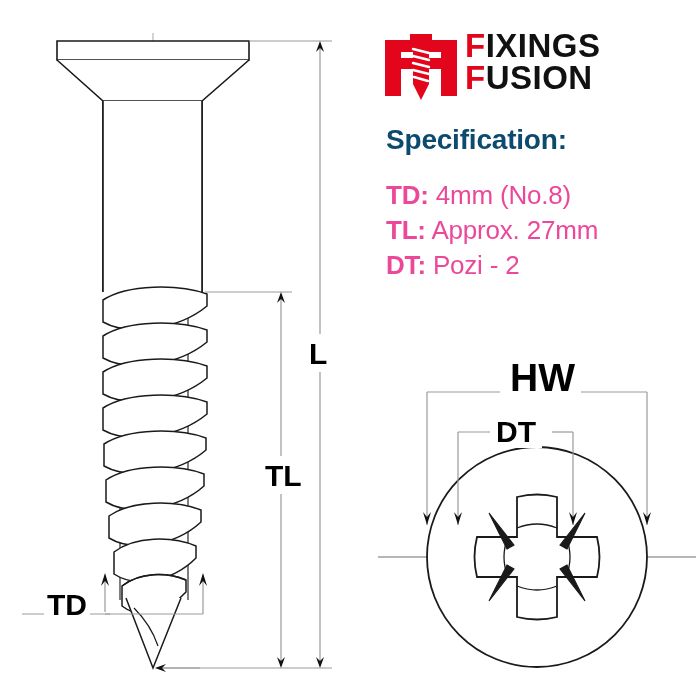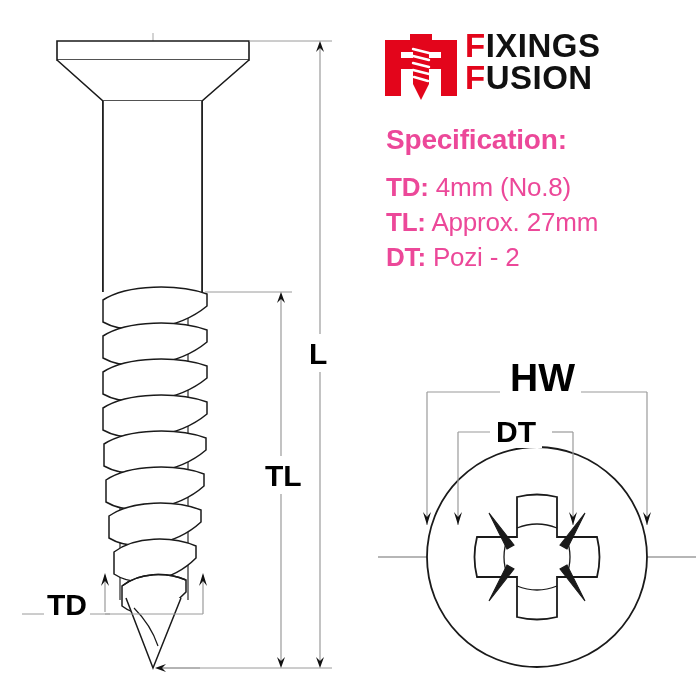--- a/index.html
+++ b/index.html
@@ -60,23 +60,23 @@
   
   #spec-block {
     position: absolute;
     left: 386px;
     top: 124px;
     width: 300px;
   }
   #spec-title {
     font-size: 28px;
     font-weight: bold;
-    color: #ec4899;
+    color: #0c4a6e;
     letter-spacing: -0.2px;
-    margin-bottom: 16px;
+    margin-bottom: 24px;
     white-space: nowrap;
   }
   .spec-row {
     font-size: 26px;
     color: #ec4899;
     white-space: nowrap;
     margin-bottom: 4px;
     letter-spacing: -0.2px;
   }
   .spec-key {

